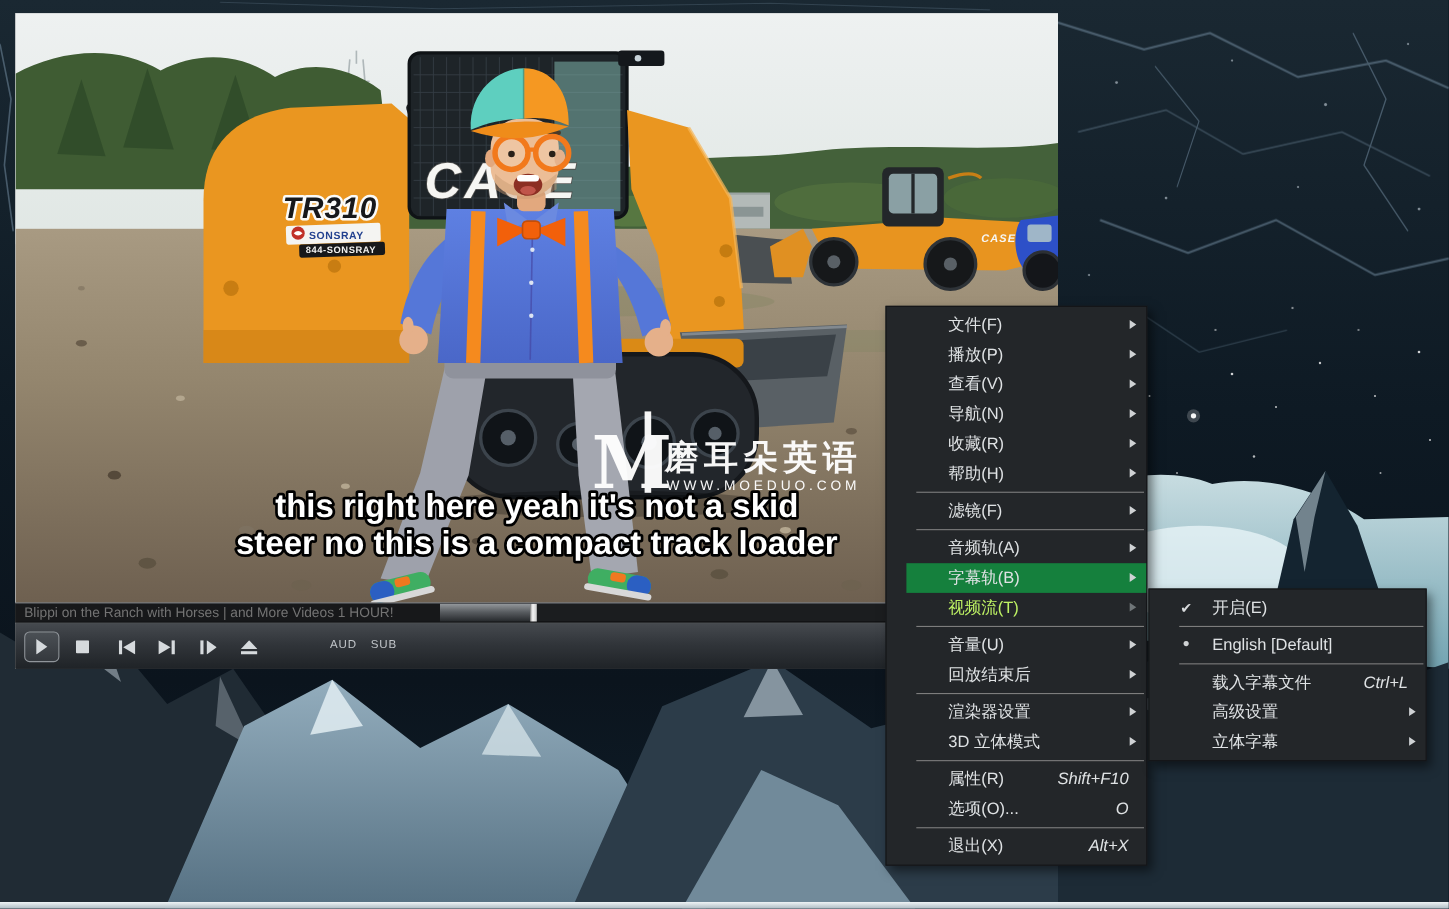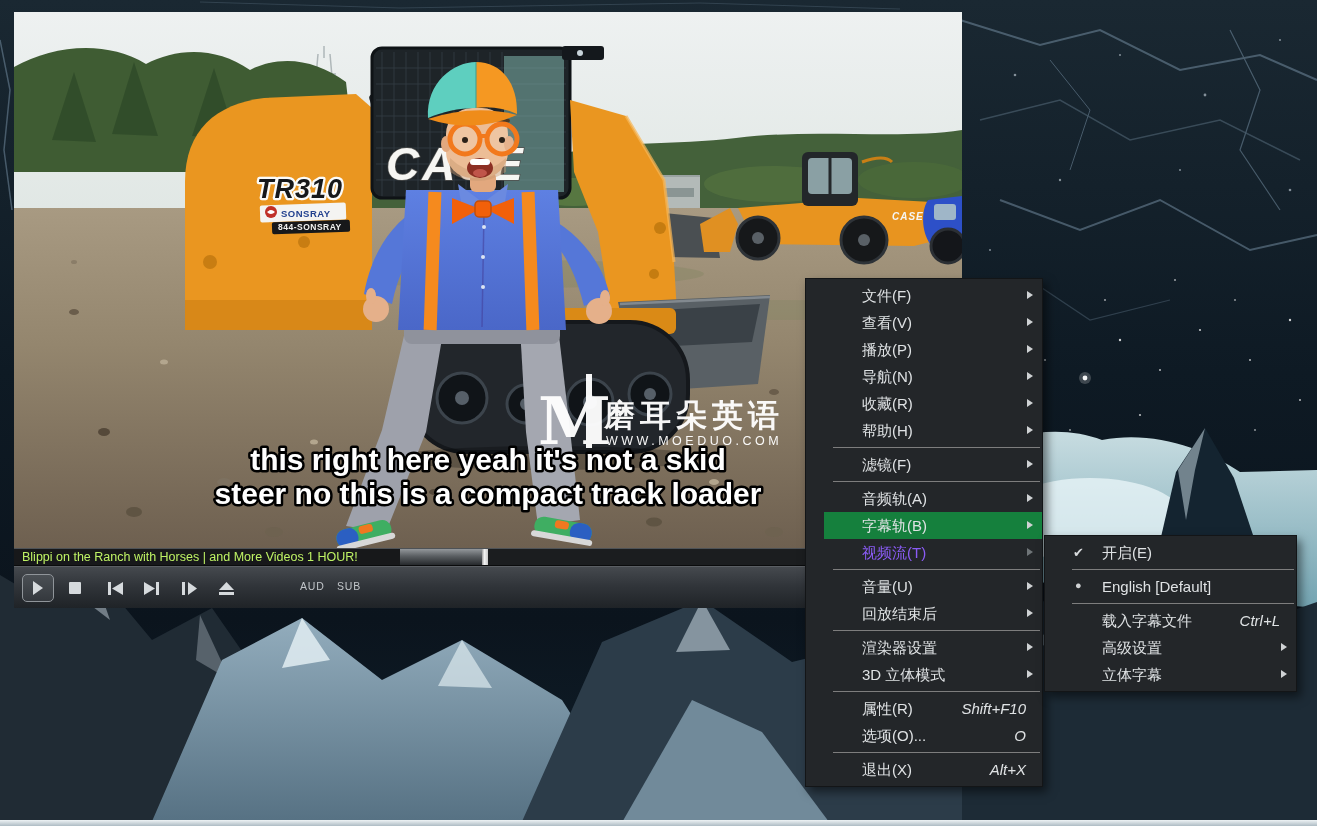--- a/index.html
+++ b/index.html
@@ -11,21 +11,21 @@
   #wallpaper { left:0; top:0; width:1317px; height:826px; z-index:0; }
 
   
   #player { left:14px; top:12px; width:948px; height:596px; z-index:10; background:#101214; }
   #video-area { left:0; top:0; width:948px; height:536px; overflow:hidden; background:#e9edee; }
 
   
   #seekbar { left:0; top:536px; width:948px; height:18px; background:#1b1d1f;
              border-top:1px solid #4e5256; border-bottom:1px solid #0a0b0c; }
   #seek-titlebox { left:0; top:0; width:386px; height:16px; background:#17181a;
-                   color:#bef264; font-size:12.5px; line-height:16px; padding-left:8px;
+                   color:#737373; font-size:12.5px; line-height:16px; padding-left:8px;
                    white-space:nowrap; overflow:hidden; }
   #seek-played { left:386px; top:0; width:82px; height:16px;
                  background:linear-gradient(#93979b,#5a5e62 45%,#26292c); }
   #seek-thumb { left:468px; top:0; width:6px; height:16px;
                 background:linear-gradient(90deg,#9a9a9a,#f4f4f4 40%,#c9c9c9); }
 
   
   #toolbar { left:0; top:554px; width:948px; height:42px;
              background:linear-gradient(#45494e,#31353a 45%,#1f2327);
              border-top:1px solid #5a5e63; }
@@ -39,21 +39,21 @@
 
   
   .menu { background:#232629; border:1px solid #131517; box-shadow:4px 5px 9px rgba(0,0,0,.5);
           z-index:30; padding:3px 0; color:#dfe2e4; font-size:15px; }
   #context-menu { left:805px; top:278px; width:238px; }
   #subtitle-submenu { left:1044px; top:535px; width:253px; z-index:40; }
   .mi { position:relative; height:27px; line-height:27px; padding-left:38px;
         white-space:nowrap;margin-left:18px; }
   #subtitle-submenu .mi { padding-left:39px; }
   .mi.hl { background:#15803d; }
-  .mi.disabled { color:#8b5cf6; }
+  .mi.disabled { color:#bef264; }
   .mi .accel { position:absolute; right:16px; top:0;font-style:italic; }
   .mi .arrow { position:absolute; right:9px; top:9px; width:0; height:0;
                border-left:6px solid #cfd2d4; border-top:4.5px solid transparent;
                border-bottom:4.5px solid transparent; }
   .mi.disabled .arrow { border-left-color:#6f7578; }
   .mi .check { position:absolute; left:10px; top:0; font-size:13px; color:#d8dbdd; }
   .mi .bullet { position:absolute; left:12px; top:-1px; font-size:11px; color:#cfd2d4; }
   .msep { border-top:1px solid #7d7d7d; margin:3px 2px 3px 27px; height:0; }
 
   
@@ -425,23 +425,23 @@
     </div>
     <span class="tlabel" style="left:286px">AUD</span>
     <span class="tlabel" style="left:323px">SUB</span>
   </div>
 </div>
 
 <div id="context-menu" class="menu abs">
   <div class="mi">
     <span>文件(F)</span><span class="arrow"></span></div>
   <div class="mi">
+    <span>播放(P)</span><span class="arrow"></span></div>
+  <div class="mi">
     <span>查看(V)</span><span class="arrow"></span></div>
-  <div class="mi">
-    <span>播放(P)</span><span class="arrow"></span></div>
   <div class="mi">
     <span>导航(N)</span><span class="arrow"></span></div>
   <div class="mi">
     <span>收藏(R)</span><span class="arrow"></span></div>
   <div class="mi">
     <span>帮助(H)</span><span class="arrow"></span></div>
   <div class="msep"></div>
   <div class="mi">
     <span>滤镜(F)</span><span class="arrow"></span></div>
   <div class="msep"></div>

